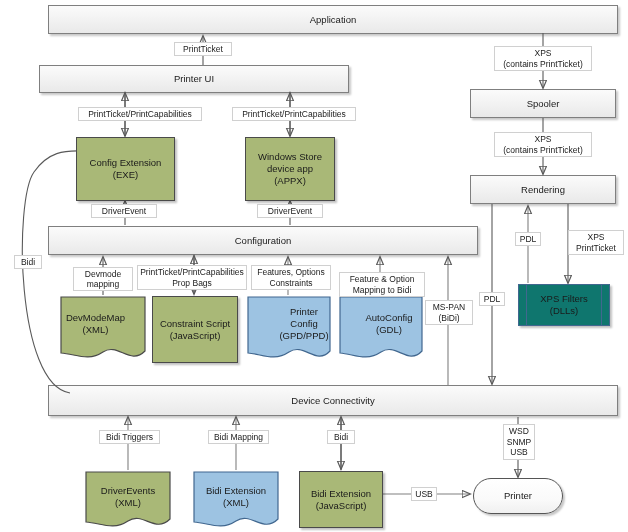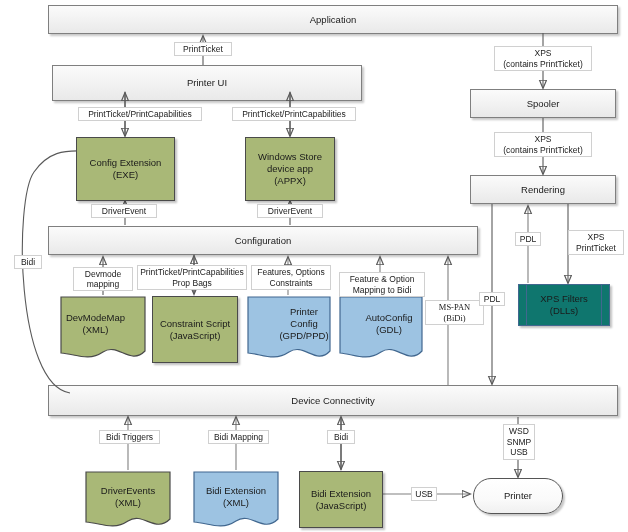--- a/index.html
+++ b/index.html
@@ -109,21 +109,21 @@
 
     <line x1="528" y1="283" x2="528" y2="206" class="thin" marker-end="url(#ahg)"></line>
 
     <line x1="492" y1="204" x2="492" y2="384" marker-end="url(#ah)"></line>
   </svg>
 
   <div class="node bar" style="left:48px;top:5px;width:570px;height:29px;">
     <span class="lbl">Application</span>
   </div>
 
-  <div class="node bar" style="left:52px;top:65px;width:310px;height:36px;">
+  <div class="node bar" style="left:39px;top:65px;width:310px;height:28px;">
     <span class="lbl">Printer UI</span>
   </div>
 
   <div class="node bar" style="left:48px;top:226px;width:430px;height:29px;">
     <span class="lbl">Configuration</span>
   </div>
 
   <div class="node bar" style="left:48px;top:385px;width:570px;height:31px;">
     <span class="lbl">Device Connectivity</span>
   </div>
@@ -243,21 +243,21 @@
 
   <div class="tag" style="left:339px;top:272px;width:86px;height:25px;">
     <span>Feature &amp; Option
 Mapping to Bidi</span>
   </div>
 
   <div class="tag" style="left:14px;top:255px;width:28px;height:14px;">
     <span>Bidi</span>
   </div>
 
-  <div class="tag" style="left:425px;top:300px;width:59px;height:25px;font-family:Liberation Serif, serif;">
+  <div class="tag" style="left:425px;top:300px;width:48px;height:25px;">
     <span>MS-PAN
 (BiDi)</span>
   </div>
 
   <div class="tag" style="left:99px;top:430px;width:61px;height:14px;">
     <span>Bidi Triggers</span>
   </div>
 
   <div class="tag" style="left:208px;top:430px;width:61px;height:14px;">
     <span>Bidi Mapping</span>

